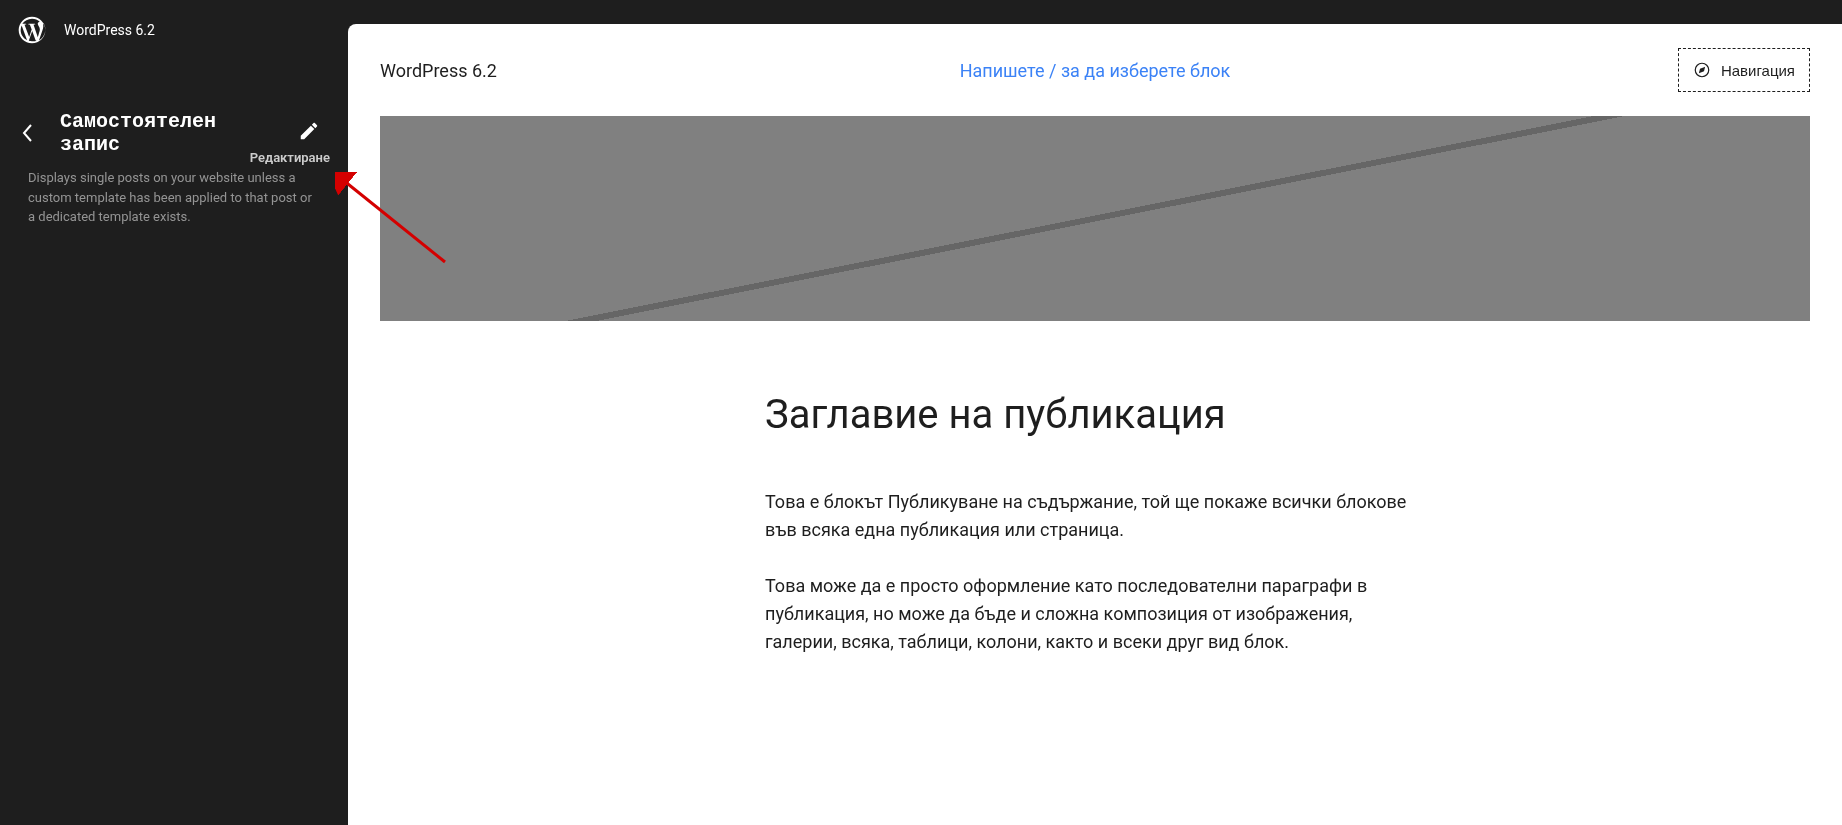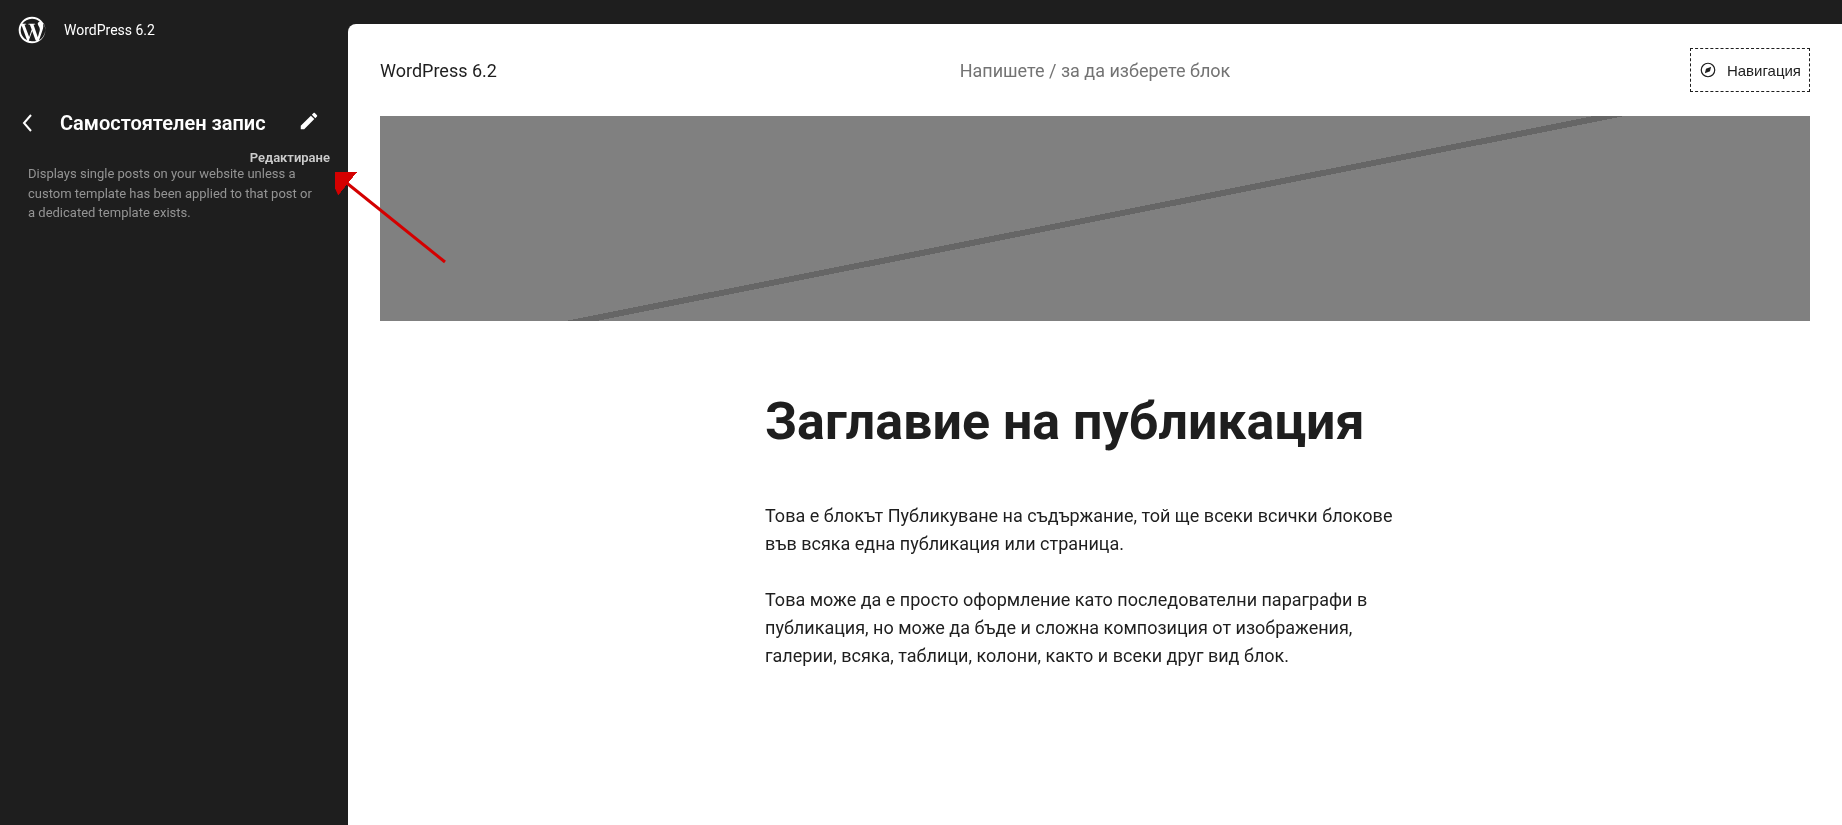--- a/index.html
+++ b/index.html
@@ -35,21 +35,22 @@
       width: 348px;
       height: calc(100% - 60px);
       background: #1e1e1e;
       padding: 50px 28px 0 28px;
       color: #fff;
     }
     .sidebar-header {
       display: flex;
       align-items: center;
       gap: 16px;
-      margin-bottom: 28px;
+      margin-bottom: 12px;
+      font-family: Liberation Mono, monospace;
     }
     .back-btn {
       color: #fff;
       font-size: 18px;
       cursor: pointer;
       width: 20px;
       display: flex;
       align-items: center;
       justify-content: center;
       margin-left: -10px;
@@ -93,28 +94,28 @@
       justify-content: space-between;
       padding: 20px 32px;
       height: 92px;
     }
     .site-title {
       font-size: 18px;
       color: #1e1e1e;
     }
     .prompt-text {
       font-size: 18px;
-      color: #737373;
+      color: #3b82f6;
       position: absolute;
       left: 50%;
       transform: translateX(-50%);
     }
     .nav-button {
       border: 1px dashed #1e1e1e;
-      padding: 12px 8px;
+      padding: 12px 14px;
       display: flex;
       align-items: center;
       gap: 10px;
       font-size: 15px;
       color: #1e1e1e;
       background: #fff;
       cursor: pointer;
     }
     .compass-icon svg {
       display: block;
@@ -134,22 +135,22 @@
       right: -50px;
       bottom: -50px;
       background: linear-gradient(to bottom right, transparent 49.5%, #666 49.5%, #666 50.5%, transparent 50.5%);
     }
     .post-content {
       padding: 70px 0 0 0;
       margin: 0 auto;
       width: 660px;
     }
     .post-title {
-      font-size: 52px;
-      font-weight: 700;
+      font-size: 40px;
+      font-weight: 400;
       color: #1e1e1e;
       margin-bottom: 50px;
     }
     .post-para {
       font-size: 18px;
       color: #1e1e1e;
       line-height: 1.55;
       margin-bottom: 28px;
     }
     .red-arrow {
@@ -200,21 +201,21 @@
           <circle cx="12" cy="12" r="9"></circle>
           <path d="M15 9 L10 11 L9 15 L14 13 Z" fill="#1e1e1e"></path>
         </svg>
       </span>
       <span>Навигация</span>
     </button>
   </div>
   <div class="featured-image"></div>
   <div class="post-content">
     <h1 class="post-title">Заглавие на публикация</h1>
-    <p class="post-para">Това е блокът Публикуване на съдържание, той ще всеки всички блокове във всяка една публикация или страница.</p>
+    <p class="post-para">Това е блокът Публикуване на съдържание, той ще покаже всички блокове във всяка една публикация или страница.</p>
     <p class="post-para">Това може да е просто оформление като последователни параграфи в публикация, но може да бъде и сложна композиция от изображения, галерии, всяка, таблици, колони, както и всеки друг вид блок.</p>
   </div>
 </div>
 
 <svg class="red-arrow" width="120" height="100" viewBox="0 0 120 100">
   <defs>
     <marker id="ah" markerWidth="10" markerHeight="10" refX="2" refY="5" orient="auto">
       <path d="M0,0 L10,5 L0,10 Z" fill="#d40000"></path>
     </marker>
   </defs>

